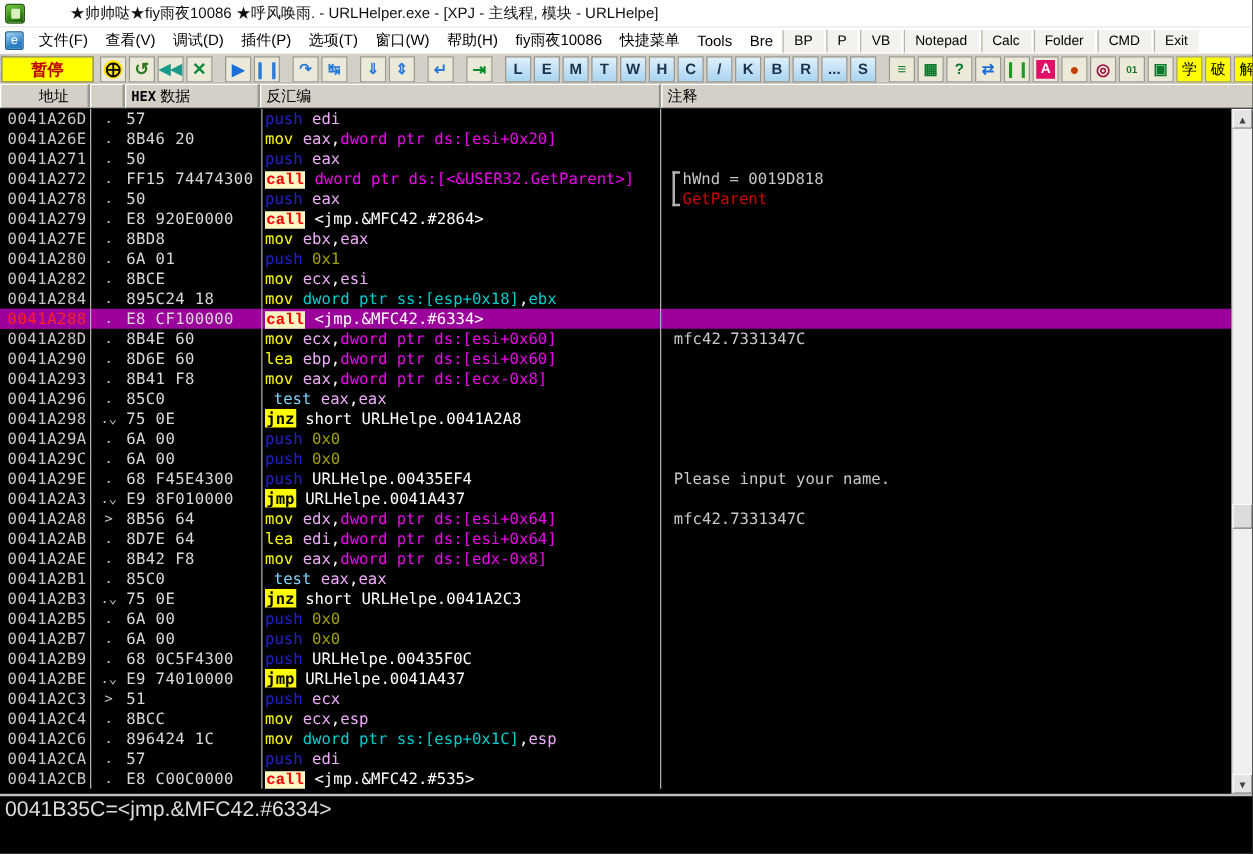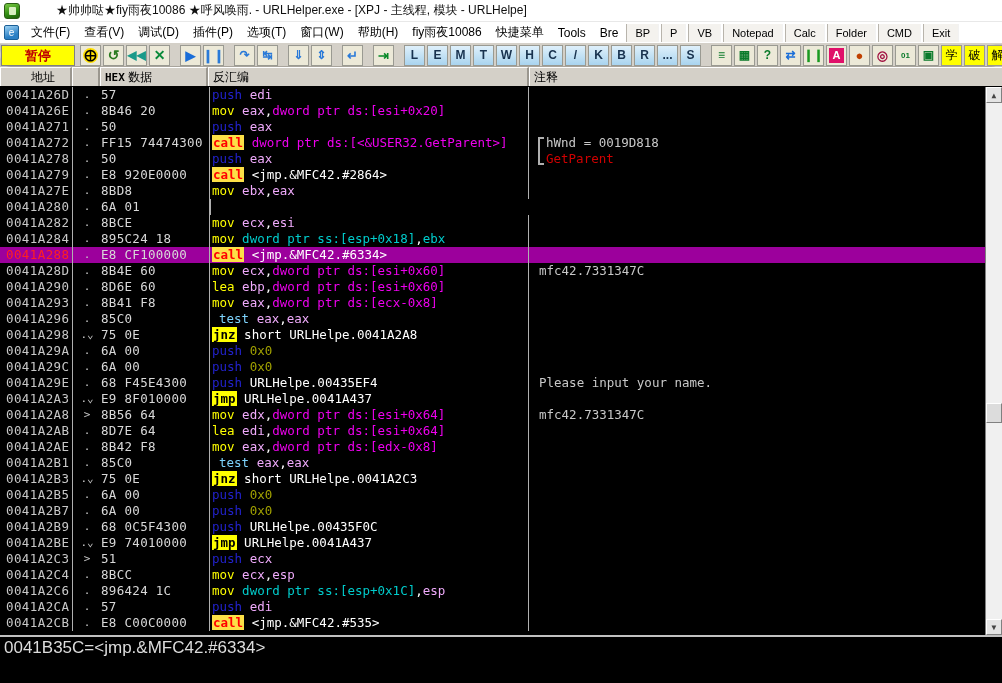--- a/index.html
+++ b/index.html
@@ -234,21 +234,21 @@
     color: #c8c8c8;
     padding-left: 10px;
     overflow: hidden;
   }
 
   
   .op-push  { color: #2222cc; }
   .op-mov   { color: #ffff00; }
   .op-lea   { color: #ffff00; margin-top: 9px; }
   .op-test  { color: #7dd3fc; margin-left: 7px; }
-  .op-call  { color: #ff0000; background: #fde047; font-weight: bold; padding:0 1px; }
+  .op-call  { color: #ff0000; background: #fef9c3; font-weight: bold; padding:0 1px;font-family:Liberation Mono, monospace; }
   .op-jcc   { color: #000000; background: #ffff00; font-weight: bold; padding:0 1px; }
   .reg      { color: #f0abfc; }
   .reg2     { color: #00cccc; }
   .mem      { color: #ee00ee; }
   .num      { color: #a0a000; }
   .sym      { color: #ffffff; }
   .plain    { color: #ffffff; }
 
   .bracket {
     position: absolute;
@@ -446,21 +446,21 @@
   <div class="pane">
     <div class="rows" id="rows">
       <div class="bracket" id="bracket" style="top: 50px; height: 28px;"></div>
     <div class="row"><div class="c-addr">0041A26D</div><div class="vsep"></div><div class="c-mark">.</div><div class="c-hex">57</div><div class="vsep"></div><div class="c-asm"><span class="op-push">push</span><span> </span><span class="reg">edi</span></div><div class="vsep"></div><div class="c-cmt"></div></div>
         <div class="row"><div class="c-addr">0041A26E</div><div class="vsep"></div><div class="c-mark">.</div><div class="c-hex">8B46 20</div><div class="vsep"></div><div class="c-asm"><span class="op-mov">mov</span><span> </span><span class="reg">eax</span><span class="plain">,</span><span class="mem">dword ptr ds:[esi+0x20]</span></div><div class="vsep"></div><div class="c-cmt"></div></div>
         <div class="row"><div class="c-addr">0041A271</div><div class="vsep"></div><div class="c-mark">.</div><div class="c-hex">50</div><div class="vsep"></div><div class="c-asm"><span class="op-push">push</span><span> </span><span class="reg">eax</span></div><div class="vsep"></div><div class="c-cmt"></div></div>
         <div class="row"><div class="c-addr">0041A272</div><div class="vsep"></div><div class="c-mark">.</div><div class="c-hex">FF15 74474300</div><div class="vsep"></div><div class="c-asm"><span class="op-call">call</span><span> </span><span class="mem">dword ptr ds:[&lt;&amp;USER32.GetParent&gt;]</span></div><div class="vsep"></div><div class="c-cmt"></div></div>
         <div class="row"><div class="c-addr">0041A278</div><div class="vsep"></div><div class="c-mark">.</div><div class="c-hex">50</div><div class="vsep"></div><div class="c-asm"><span class="op-push">push</span><span> </span><span class="reg">eax</span></div><div class="vsep"></div><div class="c-cmt"></div></div>
         <div class="row"><div class="c-addr">0041A279</div><div class="vsep"></div><div class="c-mark">.</div><div class="c-hex">E8 920E0000</div><div class="vsep"></div><div class="c-asm"><span class="op-call">call</span><span> </span><span class="sym">&lt;jmp.&amp;MFC42.#2864&gt;</span></div><div class="vsep"></div><div class="c-cmt"></div></div>
         <div class="row"><div class="c-addr">0041A27E</div><div class="vsep"></div><div class="c-mark">.</div><div class="c-hex">8BD8</div><div class="vsep"></div><div class="c-asm"><span class="op-mov">mov</span><span> </span><span class="reg">ebx</span><span class="plain">,</span><span class="reg">eax</span></div><div class="vsep"></div><div class="c-cmt"></div></div>
-        <div class="row"><div class="c-addr">0041A280</div><div class="vsep"></div><div class="c-mark">.</div><div class="c-hex">6A 01</div><div class="vsep"></div><div class="vsep"></div><div class="c-cmt"></div></div>
+        <div class="row"><div class="c-addr">0041A280</div><div class="vsep"></div><div class="c-mark">.</div><div class="c-hex">6A 01</div><div class="vsep"></div><div class="c-asm"><span class="op-push">push</span><span> </span><span class="num">0x1</span></div><div class="vsep"></div><div class="c-cmt"></div></div>
         <div class="row"><div class="c-addr">0041A282</div><div class="vsep"></div><div class="c-mark">.</div><div class="c-hex">8BCE</div><div class="vsep"></div><div class="c-asm"><span class="op-mov">mov</span><span> </span><span class="reg">ecx</span><span class="plain">,</span><span class="reg">esi</span></div><div class="vsep"></div><div class="c-cmt"></div></div>
         <div class="row"><div class="c-addr">0041A284</div><div class="vsep"></div><div class="c-mark">.</div><div class="c-hex">895C24 18</div><div class="vsep"></div><div class="c-asm"><span class="op-mov">mov</span><span> </span><span class="reg2">dword ptr ss:[esp+0x18]</span><span class="plain">,</span><span class="reg2">ebx</span></div><div class="vsep"></div><div class="c-cmt"></div></div>
         <div class="row sel"><div class="c-addr">0041A288</div><div class="vsep"></div><div class="c-mark">.</div><div class="c-hex">E8 CF100000</div><div class="vsep"></div><div class="c-asm"><span class="op-call">call</span><span> </span><span class="sym">&lt;jmp.&amp;MFC42.#6334&gt;</span></div><div class="vsep"></div><div class="c-cmt"></div></div>
         <div class="row"><div class="c-addr">0041A28D</div><div class="vsep"></div><div class="c-mark">.</div><div class="c-hex">8B4E 60</div><div class="vsep"></div><div class="c-asm"><span class="op-mov">mov</span><span> </span><span class="reg">ecx</span><span class="plain">,</span><span class="mem">dword ptr ds:[esi+0x60]</span></div><div class="vsep"></div><div class="c-cmt">mfc42.7331347C</div></div>
         <div class="row"><div class="c-addr">0041A290</div><div class="vsep"></div><div class="c-mark">.</div><div class="c-hex">8D6E 60</div><div class="vsep"></div><div class="c-asm"><span class="op-lea">lea</span><span> </span><span class="reg">ebp</span><span class="plain">,</span><span class="mem">dword ptr ds:[esi+0x60]</span></div><div class="vsep"></div><div class="c-cmt"></div></div>
         <div class="row"><div class="c-addr">0041A293</div><div class="vsep"></div><div class="c-mark">.</div><div class="c-hex">8B41 F8</div><div class="vsep"></div><div class="c-asm"><span class="op-mov">mov</span><span> </span><span class="reg">eax</span><span class="plain">,</span><span class="mem">dword ptr ds:[ecx-0x8]</span></div><div class="vsep"></div><div class="c-cmt"></div></div>
         <div class="row"><div class="c-addr">0041A296</div><div class="vsep"></div><div class="c-mark">.</div><div class="c-hex">85C0</div><div class="vsep"></div><div class="c-asm"><span class="op-test">test</span><span> </span><span class="reg">eax</span><span class="plain">,</span><span class="reg">eax</span></div><div class="vsep"></div><div class="c-cmt"></div></div>
         <div class="row"><div class="c-addr">0041A298</div><div class="vsep"></div><div class="c-mark">.⌄</div><div class="c-hex">75 0E</div><div class="vsep"></div><div class="c-asm"><span class="op-jcc">jnz</span><span> </span><span class="sym">short URLHelpe.0041A2A8</span></div><div class="vsep"></div><div class="c-cmt"></div></div>
         <div class="row"><div class="c-addr">0041A29A</div><div class="vsep"></div><div class="c-mark">.</div><div class="c-hex">6A 00</div><div class="vsep"></div><div class="c-asm"><span class="op-push">push</span><span> </span><span class="num">0x0</span></div><div class="vsep"></div><div class="c-cmt"></div></div>
         <div class="row"><div class="c-addr">0041A29C</div><div class="vsep"></div><div class="c-mark">.</div><div class="c-hex">6A 00</div><div class="vsep"></div><div class="c-asm"><span class="op-push">push</span><span> </span><span class="num">0x0</span></div><div class="vsep"></div><div class="c-cmt"></div></div>

